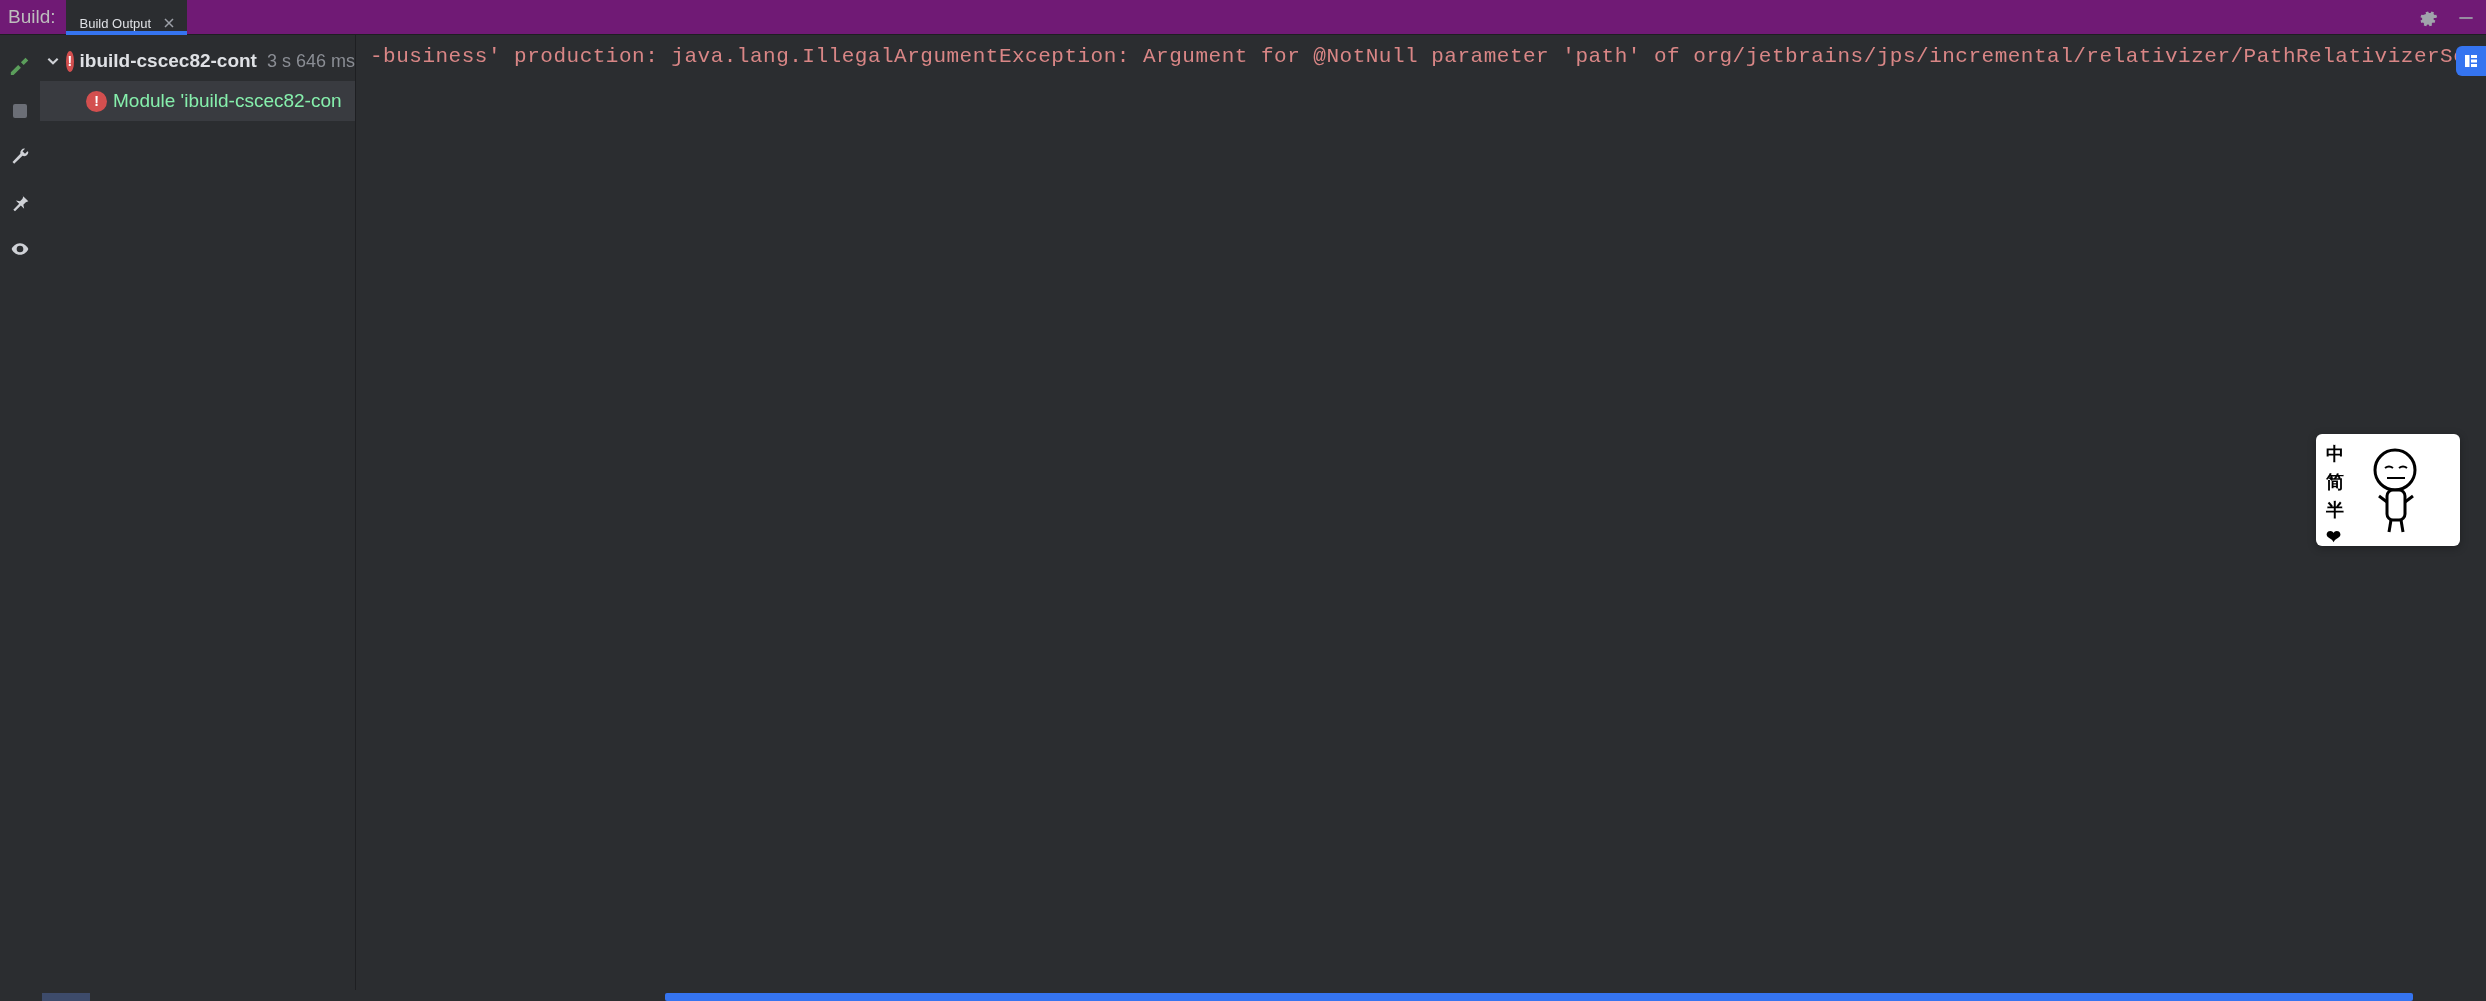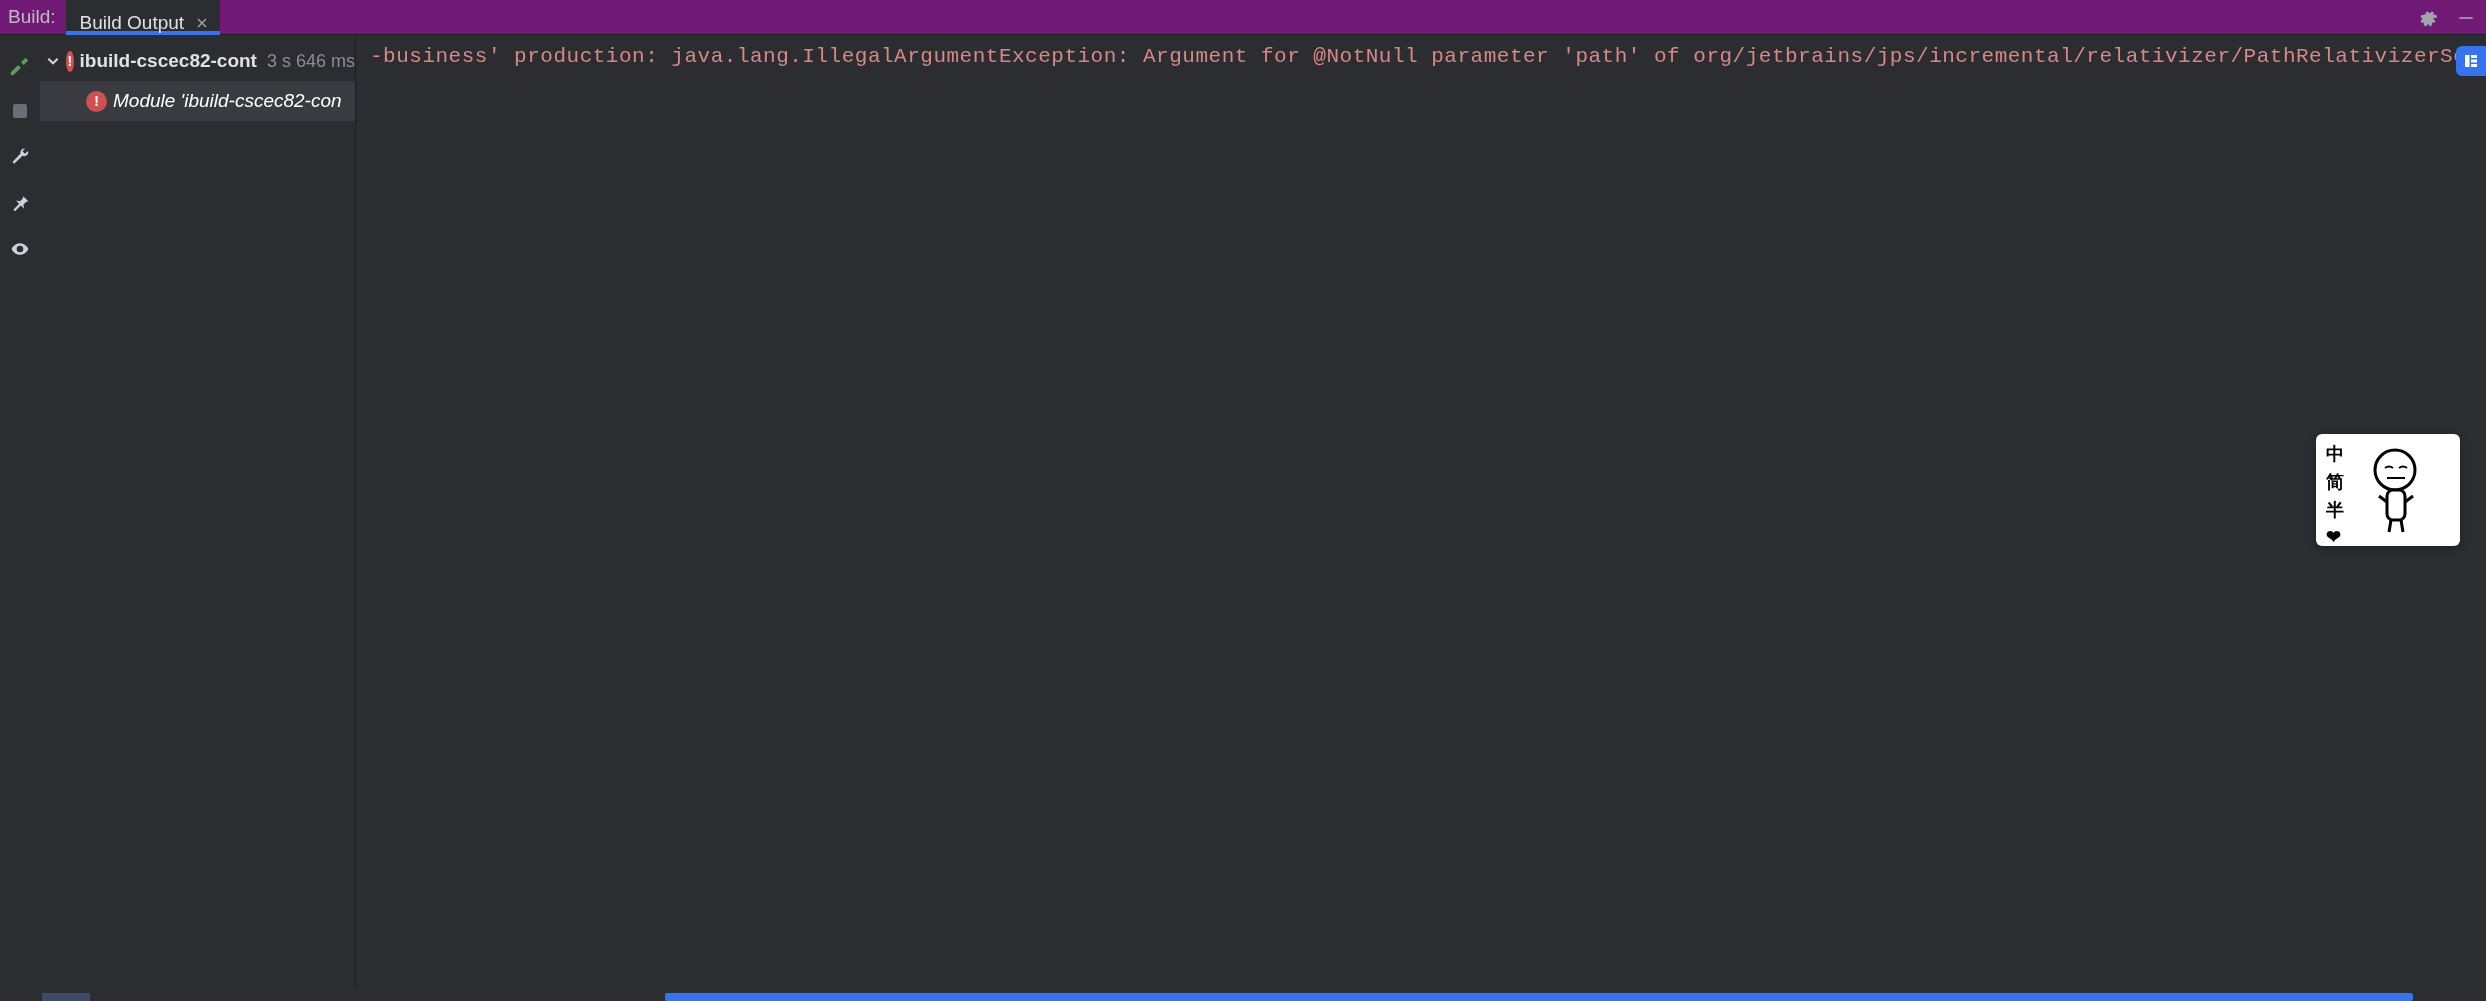--- a/index.html
+++ b/index.html
@@ -23,21 +23,21 @@
   .build-label {
     padding: 0 10px 0 8px;
     font-size: 19px;
     color: #bdbdbd;
   }
   .tab {
     height: 36px;
     display: flex;
     align-items: center;
     padding: 16px 10px 0 14px;
-    font-size: 19px;
+    font-size: 13px;
     color: #dfe1e5;
     border-bottom: 4px solid #3574f0;
     background: #2b2d30;
     gap: 10px;
   }
   .tab-close {
     color: #9da0a8;
     font-size: 16px;
     cursor: pointer;
     width: 16px;
@@ -103,22 +103,21 @@
     color: #dfe1e5;
     text-align: center;
   }
   .tree-duration {
     color: #8a8d94;
     font-weight: 400;
     font-size: 18px;
     margin-left: 4px;
   }
   .tree-msg {
-    color: #ffffff;
-    font-style: italic;
+    color: #86efac;
   }
   .chevron {
     width: 16px;
     height: 16px;
     display: inline-flex;
     align-items: center;
     justify-content: center;
   }
   .error-circle {
     width: 21px;

